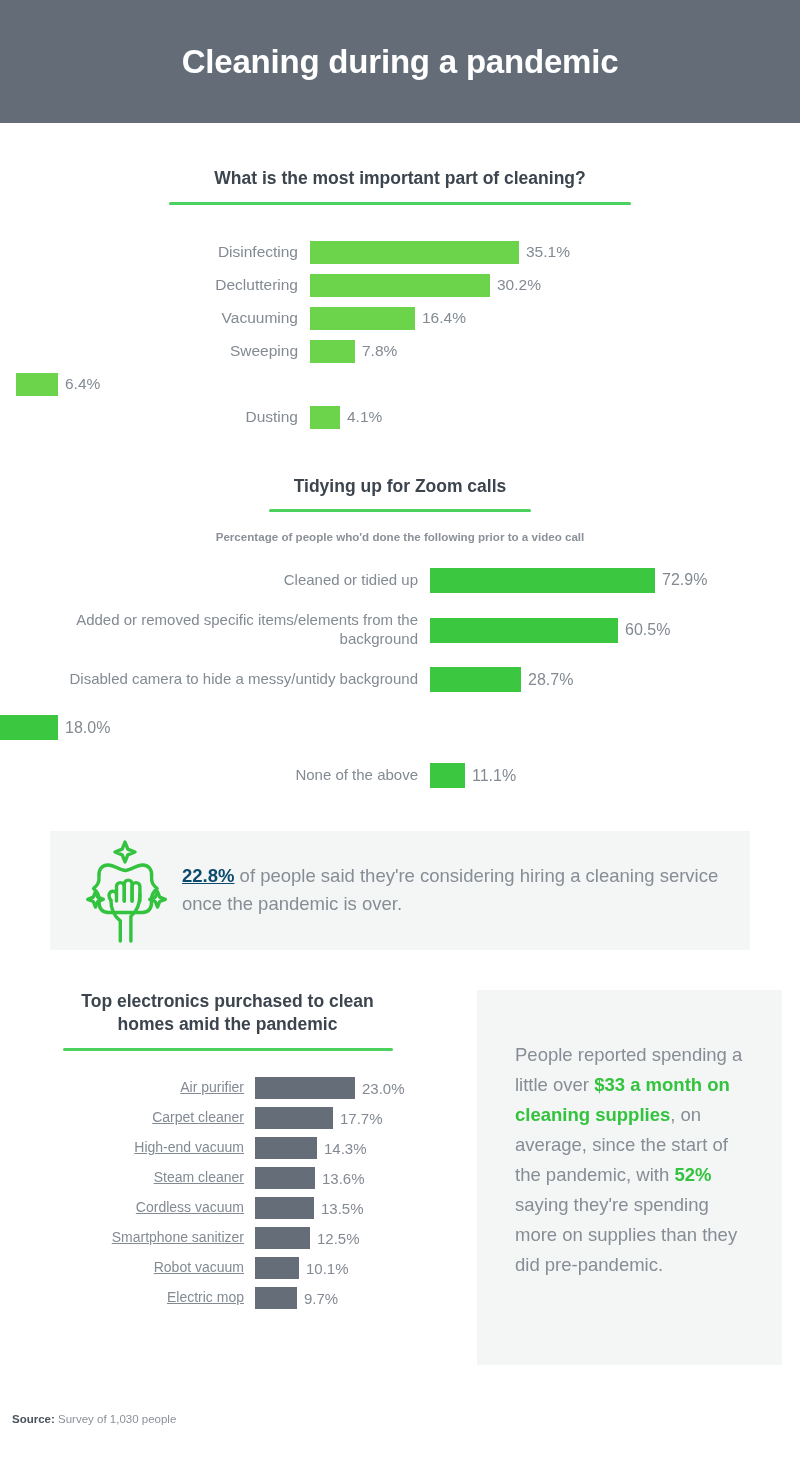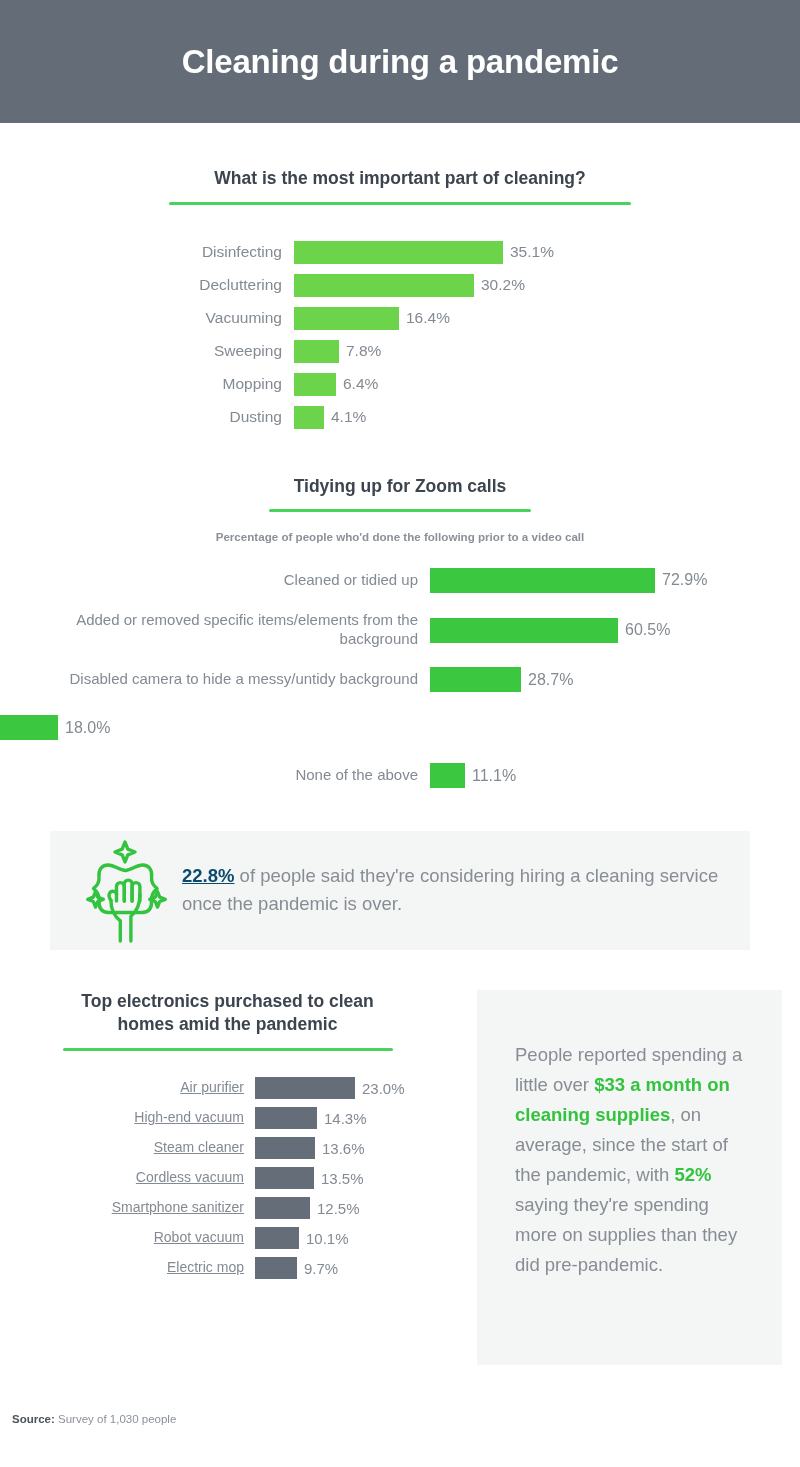--- a/index.html
+++ b/index.html
@@ -63,21 +63,21 @@
   }
   .row-value {
     color: #838a92;
     margin-left: 7px;
     white-space: nowrap;
     flex: none;
   }
 
   
   #chart1 { margin-top: 36px; }
-  #chart1 .row { margin-bottom: 10px; }
+  #chart1 .row { margin-bottom: 10px; padding-left: 16px; }
   #chart1 .row-label { width: 294px; padding-right: 12px; font-size: 15.5px; }
   #chart1 .bar { height: 23px; background: #6bd44a; }
   #chart1 .row-value { font-size: 15.5px; }
 
   
   #chart2 { margin-top: 20px; }
   #chart2 .row { margin-bottom: 14px; min-height: 34px; }
   #chart2 .row-label { width: 430px; padding-right: 12px; font-size: 15px; }
   #chart2 .bar { height: 25px; background: #3cc741; }
   #chart2 .row-value { font-size: 16px; }
@@ -168,21 +168,20 @@
           <div class="row-label">Vacuuming</div>
           <div class="bar" style="width: 105px; background: rgb(107, 212, 74);"></div>
           <div class="row-value">16.4%</div>
         </div>
         <div class="row">
           <div class="row-label">Sweeping</div>
           <div class="bar" style="width: 45px; background: rgb(107, 212, 74);"></div>
           <div class="row-value">7.8%</div>
         </div>
         <div class="row">
-          <div class="row-label">Mopping</div>
           <div class="bar" style="width: 42px; background: rgb(107, 212, 74);"></div>
           <div class="row-value">6.4%</div>
         </div>
         <div class="row">
           <div class="row-label">Dusting</div>
           <div class="bar" style="width: 30px; background: rgb(107, 212, 74);"></div>
           <div class="row-value">4.1%</div>
         </div>
       </div>
   </div>
@@ -251,20 +250,25 @@
         <div class="sec-title" style="max-width:310px;">Top electronics purchased to clean homes amid the pandemic</div>
         <div class="rule" style="width:330px;"></div>
       </div>
       <div class="chart" id="chart3">
           <div class="row">
             <div class="row-label">Air purifier</div>
             <div class="bar" style="width: 100px; background: rgb(100, 109, 120);"></div>
             <div class="row-value">23.0%</div>
           </div>
           <div class="row">
+            <div class="row-label">Carpet cleaner</div>
+            <div class="bar" style="width: 78px; background: rgb(100, 109, 120);"></div>
+            <div class="row-value">17.7%</div>
+          </div>
+          <div class="row">
             <div class="row-label">High-end vacuum</div>
             <div class="bar" style="width: 62px; background: rgb(100, 109, 120);"></div>
             <div class="row-value">14.3%</div>
           </div>
           <div class="row">
             <div class="row-label">Steam cleaner</div>
             <div class="bar" style="width: 60px; background: rgb(100, 109, 120);"></div>
             <div class="row-value">13.6%</div>
           </div>
           <div class="row">

